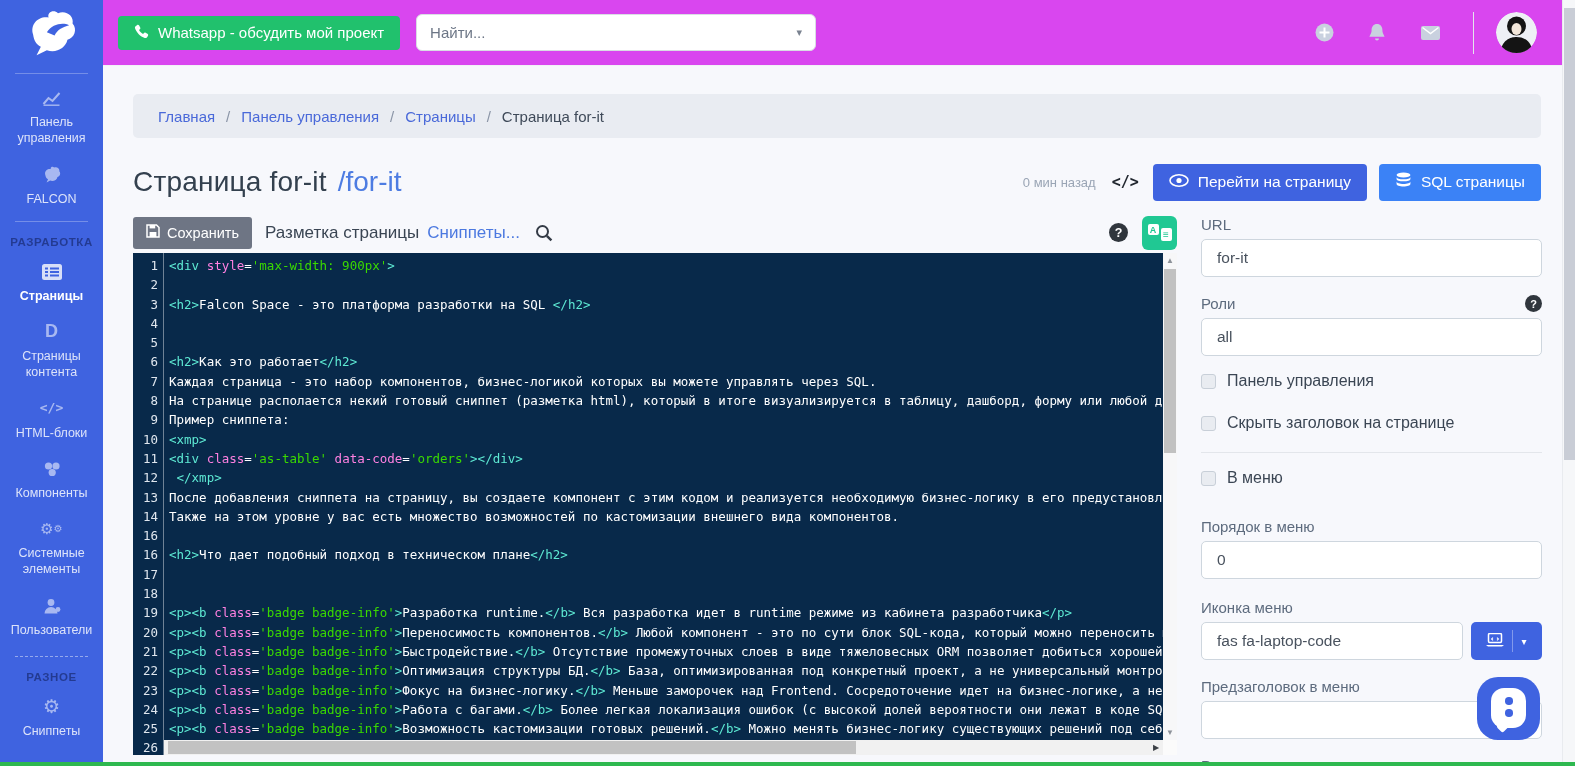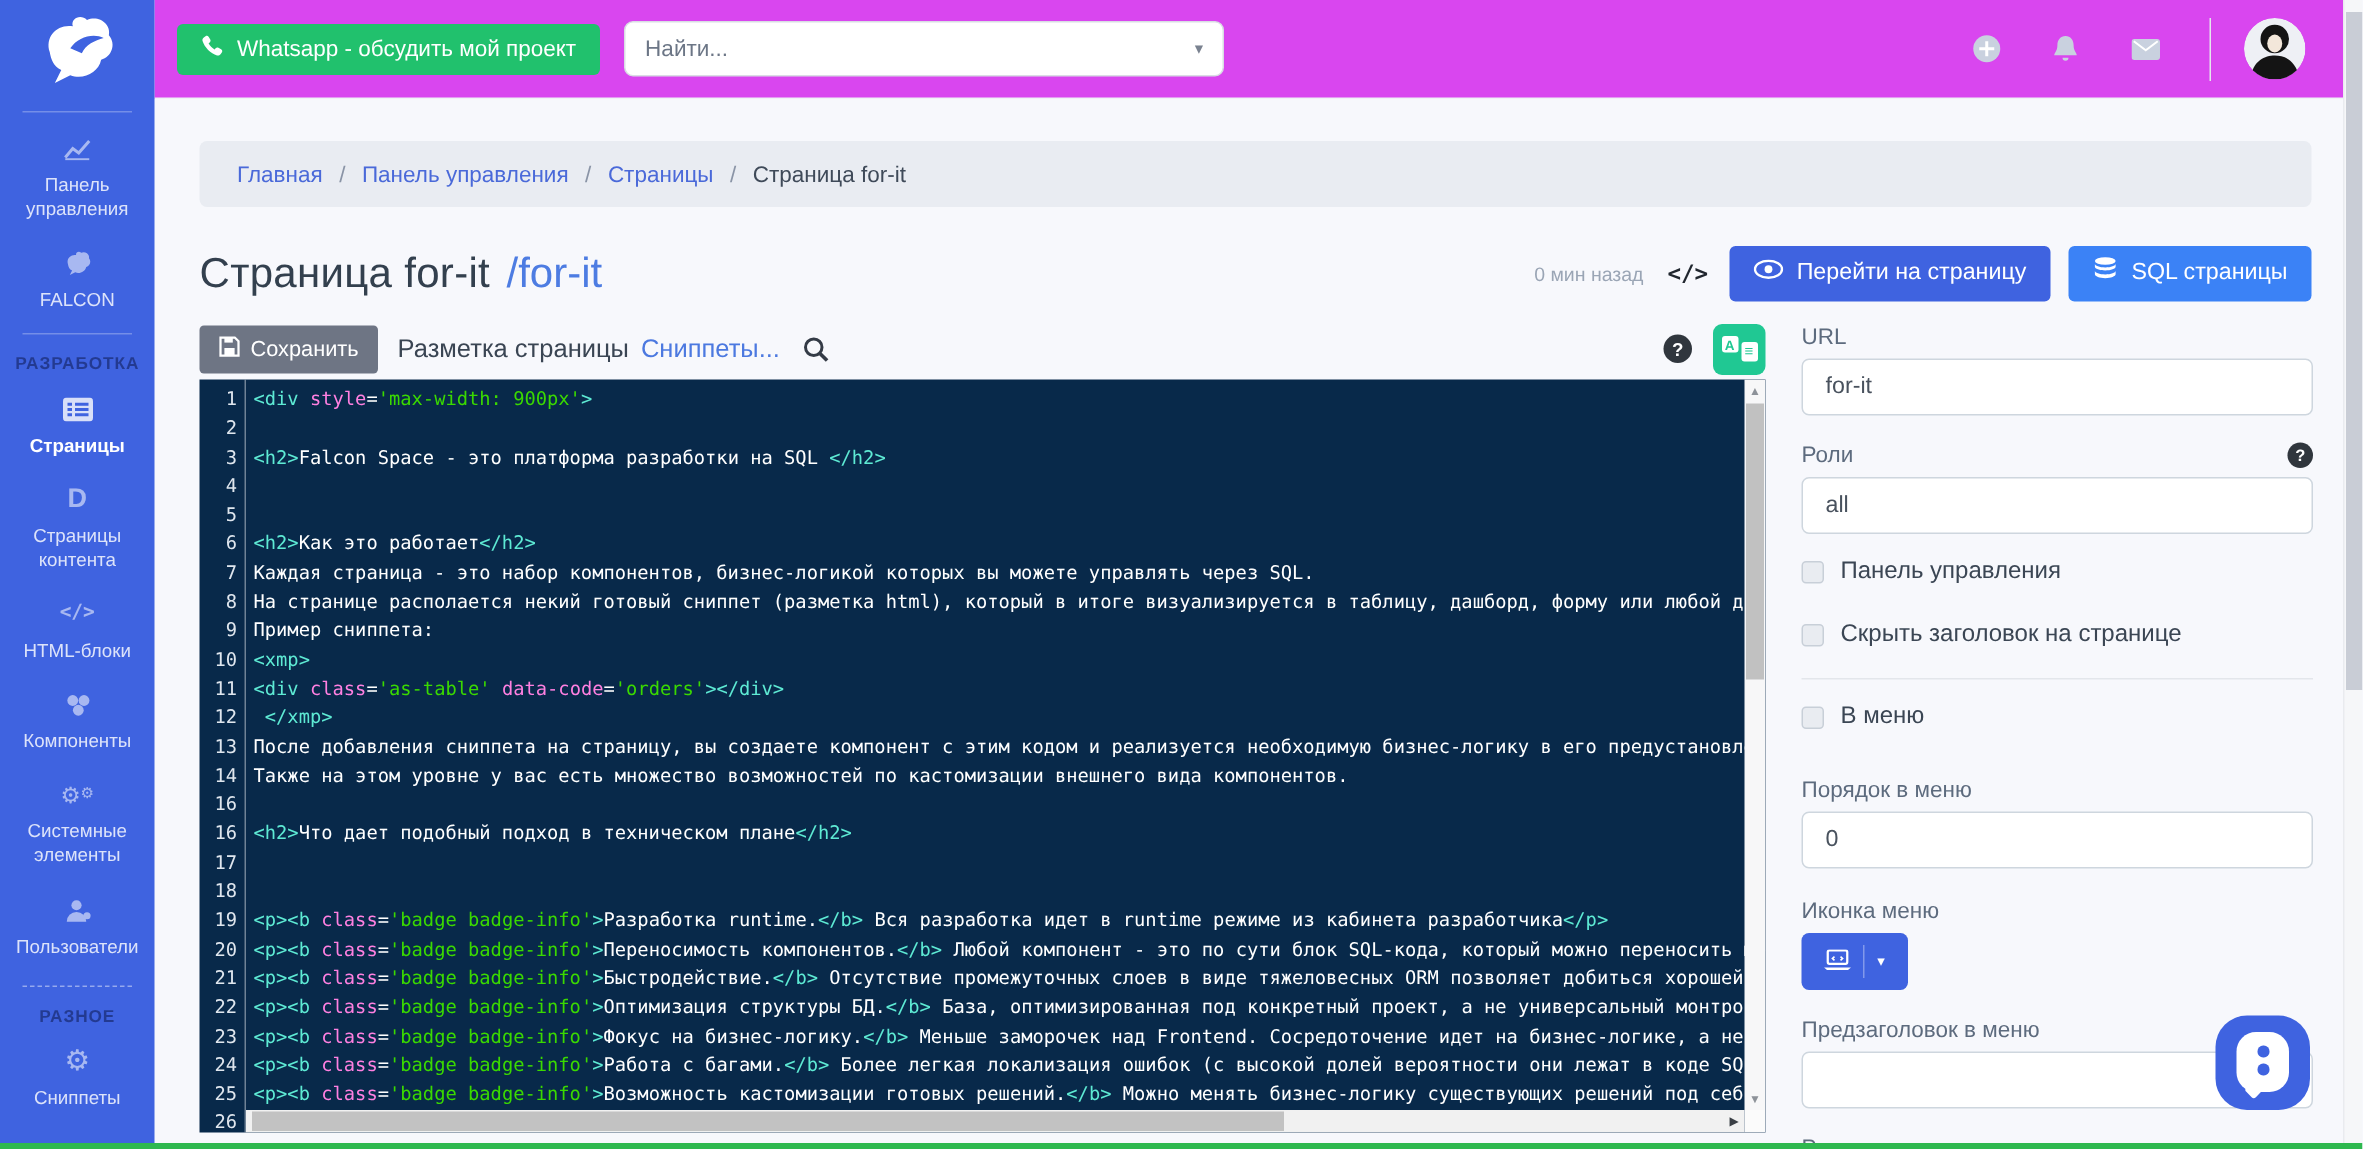--- a/index.html
+++ b/index.html
@@ -394,20 +394,21 @@
         <span class="cb-label">В меню</span>
       </div>
 
       <div class="gap15"></div>
       <label class="fld-label">Порядок в меню</label>
       <input class="tinput" value="0" style="">
 
       <div class="gap20"></div>
       <label class="fld-label">Иконка меню</label>
       <div class="icon-row">
+        <input class="tinput" value="fas fa-laptop-code" style="">
         <button class="split-btn">
           <span>
             <svg width="18" height="14" viewBox="0 0 18 14">
                 <rect x="2.5" y="0.5" width="13" height="9" rx="1.2" fill="none" stroke="#fff" stroke-width="1.5"></rect>
                 <path d="M0 12 H18 L16 13.6 H2 Z" fill="#fff"></path>
                 <path d="M7 4.7 L5.6 6 L7 7.3 M11 4.7 L12.4 6 L11 7.3" stroke="#fff" stroke-width="1.1" fill="none"></path>
               </svg>
           </span>
           <span class="split-sep"></span>
           <span class="split-caret">▾</span>

